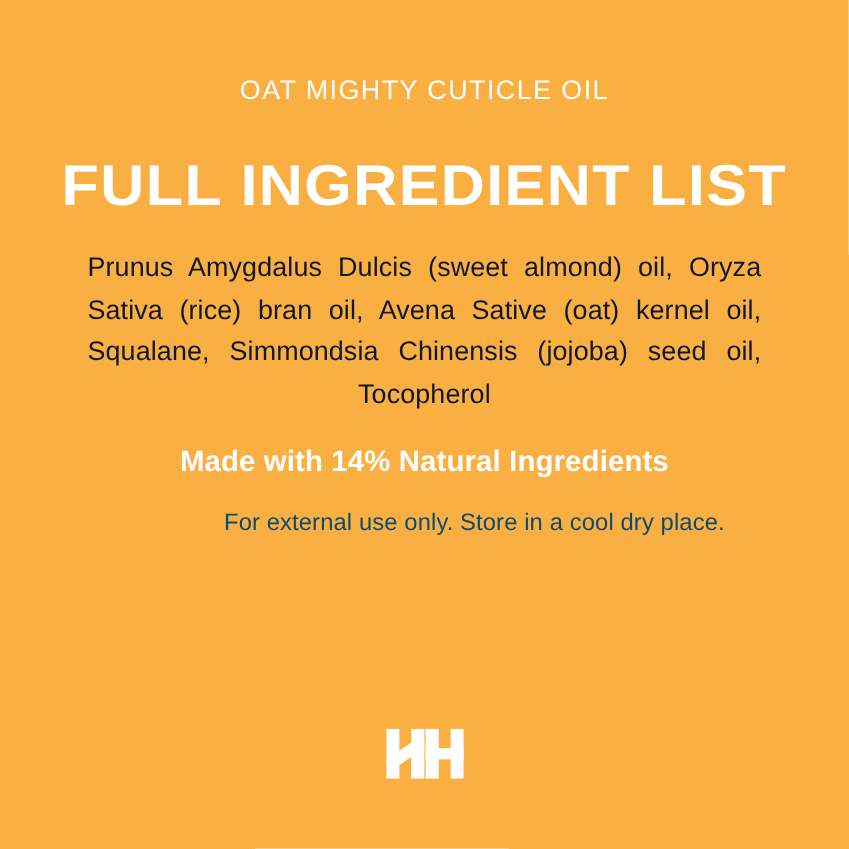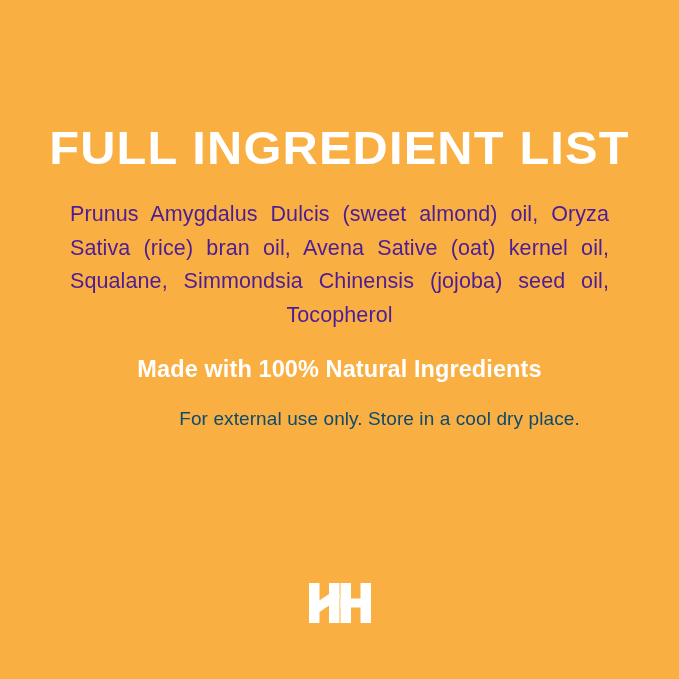--- a/index.html
+++ b/index.html
@@ -62,21 +62,21 @@
     position: absolute;
     top: 198px;
     left: 70px;
     width: 539px;
     text-align: justify;
     text-align-last: center;
     font-size: 21.5px;
     font-weight: 300;
     line-height: 33.5px;
     letter-spacing: 0.1px;
-    color: #4c1d95;
+    color: #0f172a;
     word-spacing: 0.5px;
   }
 
   
   .natural-claim {
     position: absolute;
     top: 355px;
     left: 0;
     width: 679px;
     text-align: center;
@@ -126,26 +126,27 @@
 
   .brand-logo .logo-mark {
     fill: #ffffff;
   }
 </style>
 </head>
 <body>
 
 <div id="label-card">
 
+  <div class="product-name">OAT MIGHTY CUTICLE OIL</div>
 
   <div class="main-heading">FULL INGREDIENT LIST</div>
 
   <div class="ingredients-block">Prunus Amygdalus Dulcis (sweet almond) oil, Oryza Sativa (rice) bran oil, Avena Sative (oat) kernel oil, Squalane, Simmondsia Chinensis (jojoba) seed oil, Tocopherol</div>
 
-  <div class="natural-claim">Made with 100% Natural Ingredients</div>
+  <div class="natural-claim">Made with 14% Natural Ingredients</div>
 
   <div class="usage-notes">
     <span class="usage-line">For external use only. Store in a cool dry place.</span>
   </div>
 
   <div class="brand-logo">
     <svg width="62" height="40" viewBox="0 0 62 40" aria-hidden="true">
       <g class="logo-mark">
 
         <rect x="0" y="0" width="10.5" height="40"></rect>

